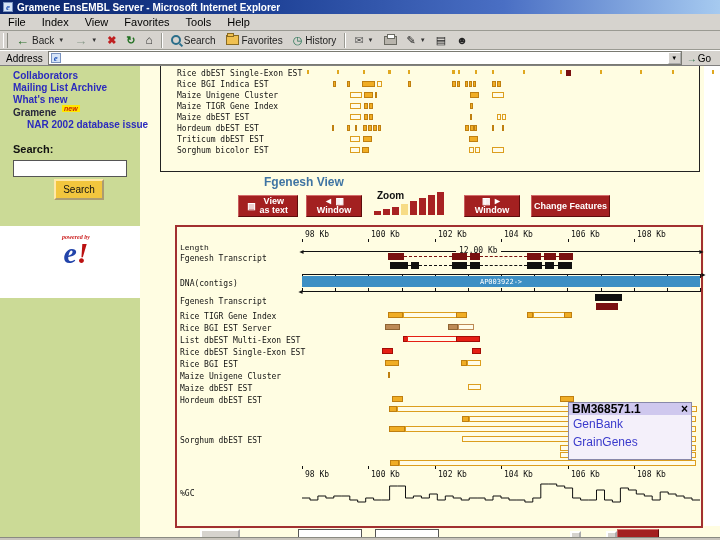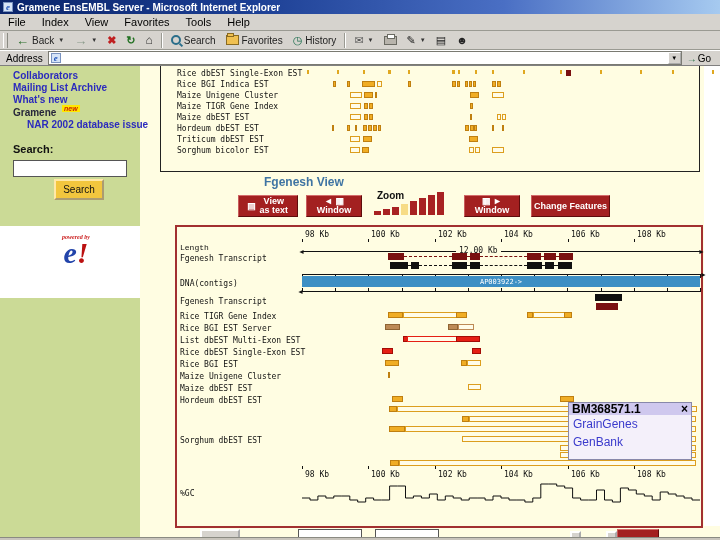--- a/index.html
+++ b/index.html
@@ -220,22 +220,22 @@
     <span>Change Features</span>
   </span>
 
   <div class="dv-panel"></div>
 
   <div class="popup">
     <div class="hd">
       <span>BM368571.1</span>
       <span>×</span>
     </div>
+    <div class="it">GenBank</div>
     <div class="it">GrainGenes</div>
-    <div class="it">GenBank</div>
   </div>
 
   <span class="foot-btn" style="left:200px;top:529px;width:36px"></span>
   <span class="foot-inp" style="left:298px;top:529px;width:62px"></span>
   <span class="foot-inp" style="left:375px;top:529px;width:62px"></span>
   <span class="foot-btn" style="left:570px;top:531px;width:7px;height:7px"></span>
   <span class="foot-btn" style="left:606px;top:531px;width:7px;height:7px"></span>
   <span class="red-btn" style="left:617px;top:529px;width:40px;height:12px"></span>
 
   <div class="bottom-strip"></div>

